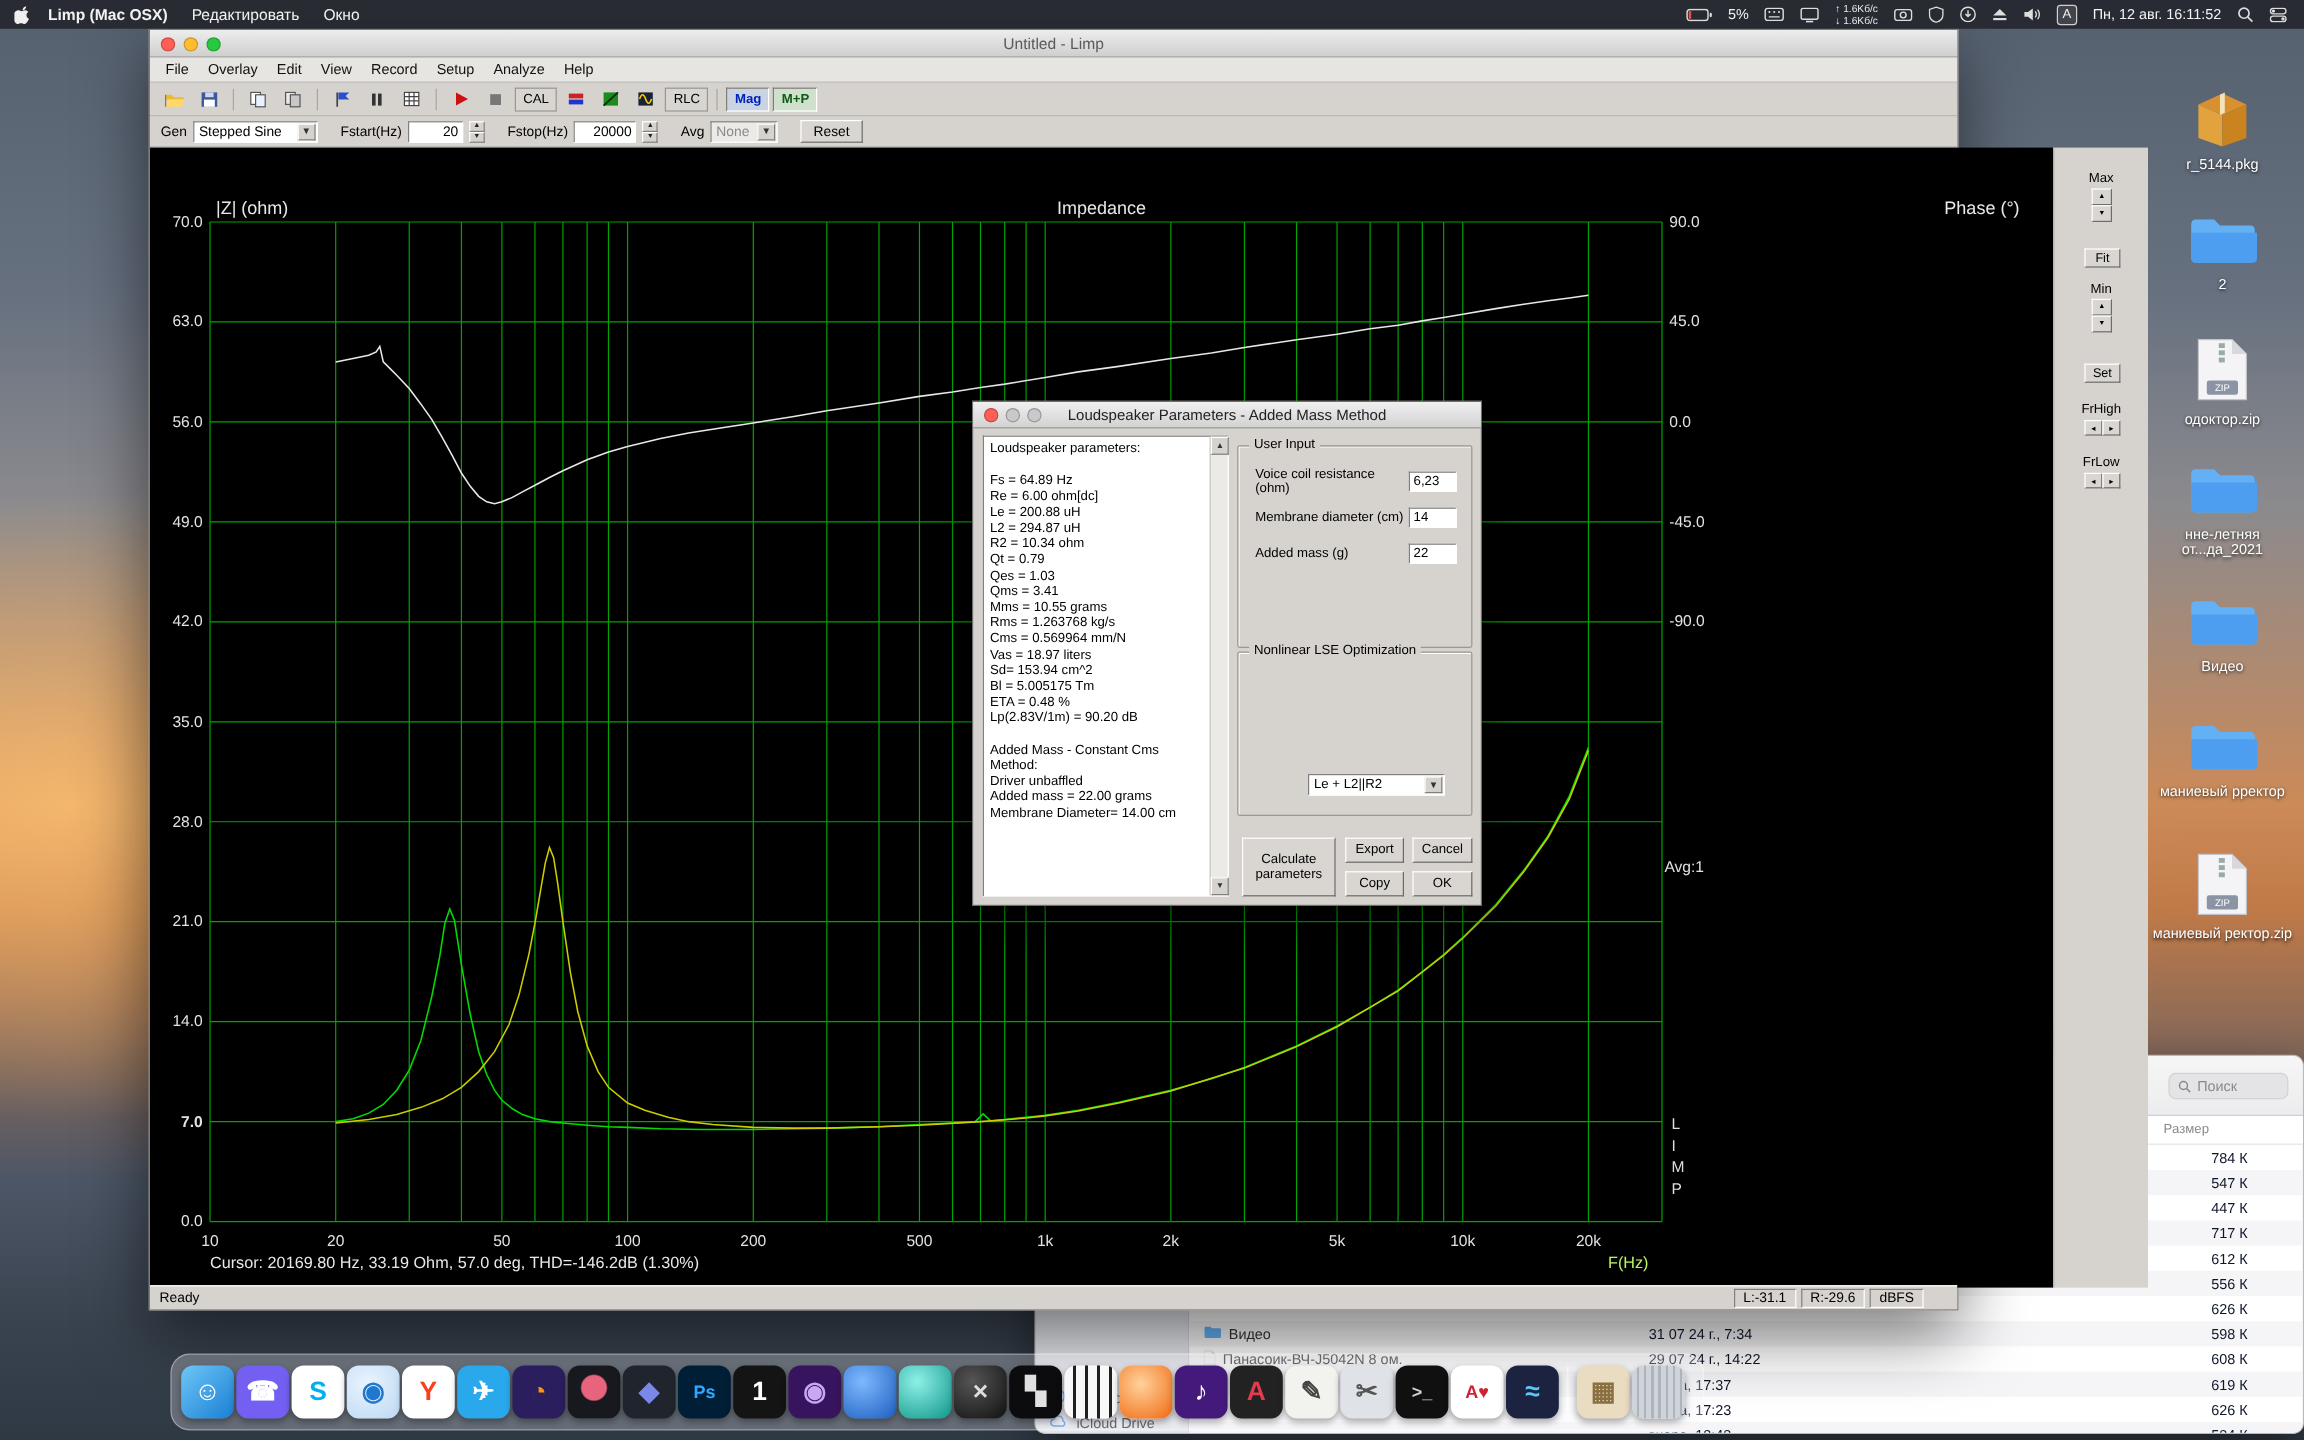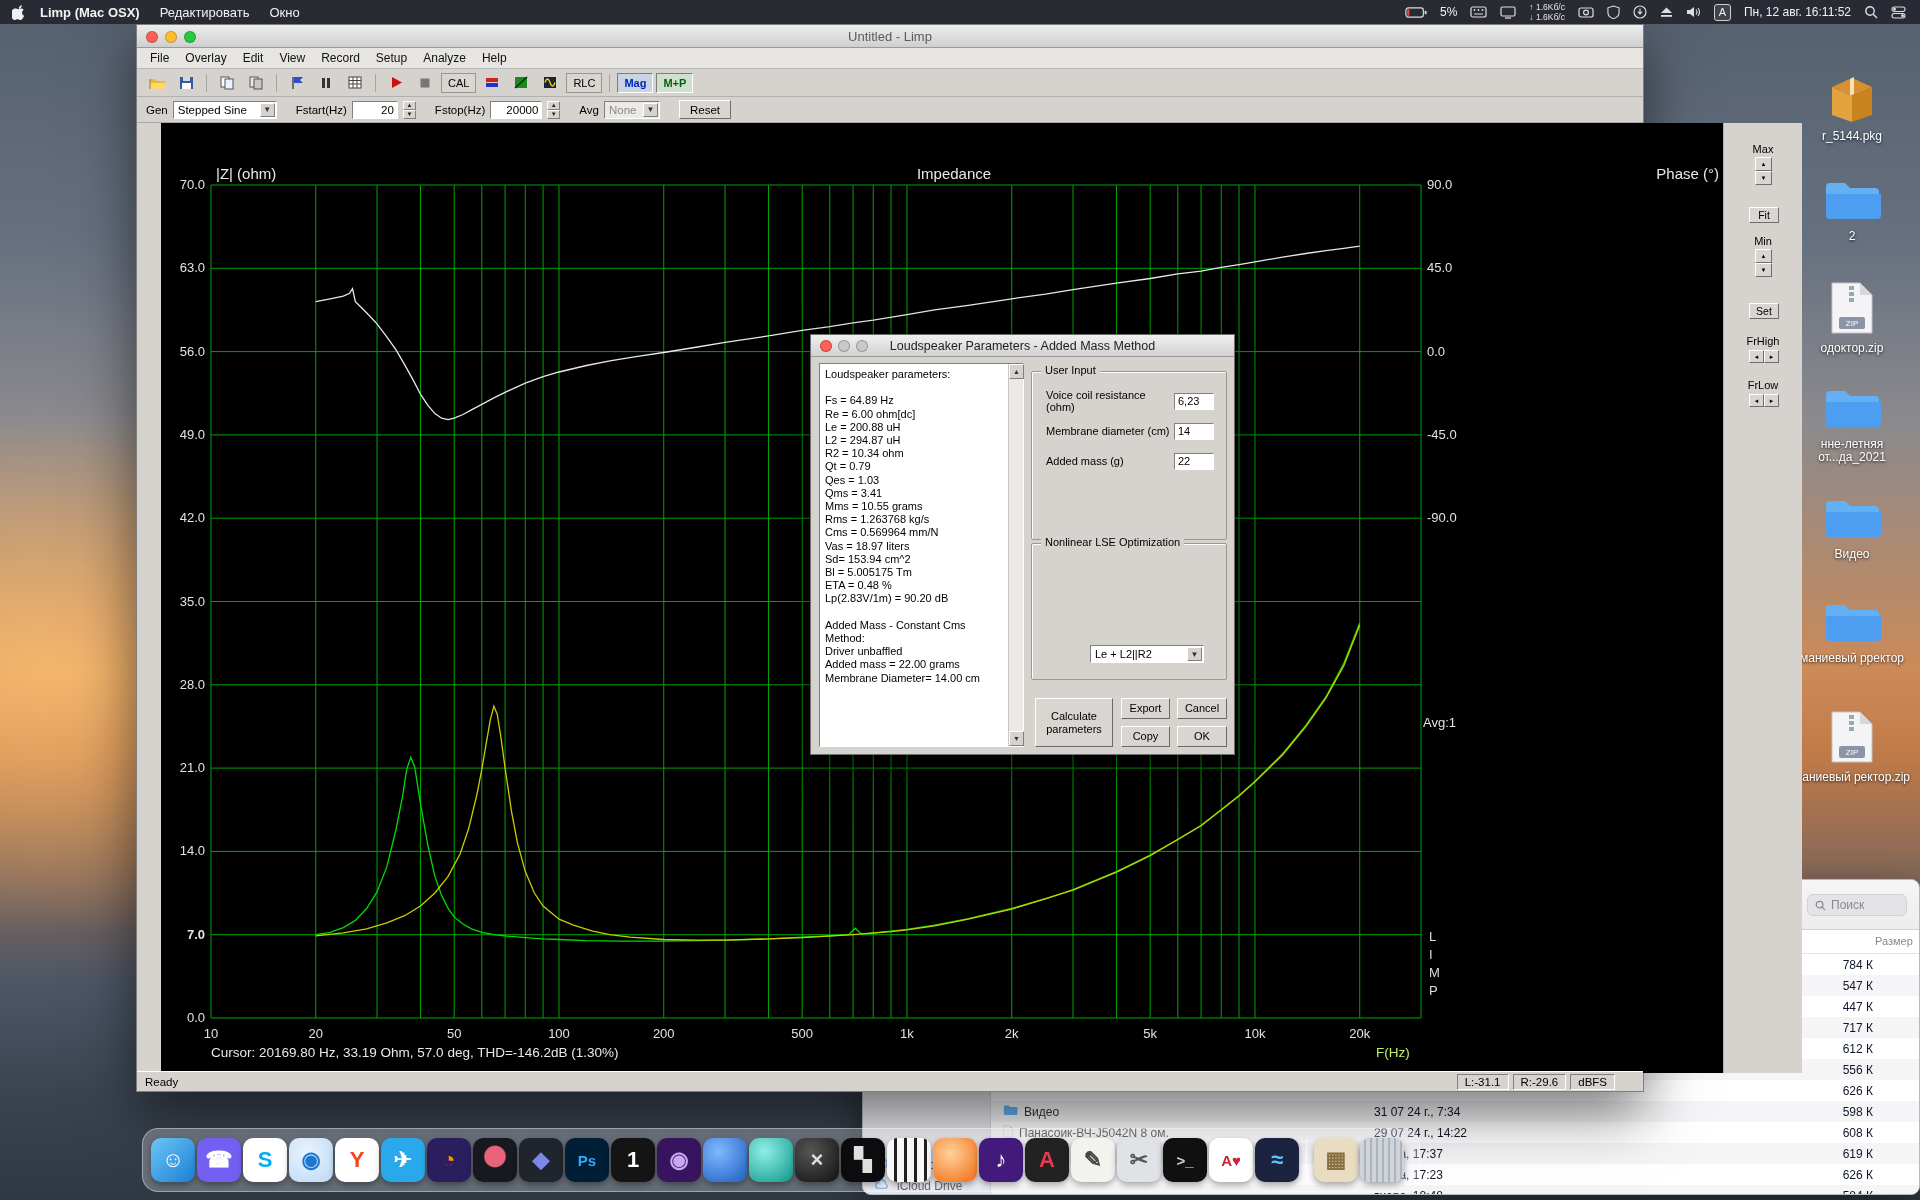--- a/index.html
+++ b/index.html
@@ -39,30 +39,30 @@
   .f-toolbar{position:absolute;left:0;top:0;right:0;height:50px;background:linear-gradient(#f7f6f6,#ececee);
     border-bottom:1px solid #d0d0d0;}
   .f-search{position:absolute;right:12px;top:14px;width:100px;height:22px;border-radius:6px;background:#e4e3e6;
     border:1px solid #d2d1d4;color:#8a8a8e;font-size:12px;display:flex;align-items:center;gap:5px;padding:0 7px;}
   .f-sidebar{position:absolute;left:0;top:50px;bottom:0;width:128px;background:rgba(228,229,235,.96);
     border-right:1px solid #d6d6da;}
   .f-side-item{position:absolute;left:12px;display:flex;align-items:center;gap:7px;font-size:12px;color:#333;white-space:nowrap;}
   .f-main{position:absolute;left:128px;top:50px;right:0;bottom:0;background:#fff;}
   .f-headrow{position:absolute;left:0;top:0;right:0;height:24px;border-bottom:1px solid #e4e4e4;
     font-size:11px;color:#8a8a8a;background:#fff;}
-  .f-head-size{position:absolute;left:884px;top:5px;text-align:right;}
+  .f-head-size{position:absolute;left:812px;top:5px;text-align:right;}
   .f-rows{position:absolute;left:0;top:24px;right:0;bottom:0;}
   .f-row{position:absolute;left:0;right:0;height:21px;font-size:12px;color:#333;}
   .f-row.alt{background:#f5f5f7;}
   .f-name{position:absolute;left:12px;top:3px;display:flex;gap:6px;align-items:center;white-space:nowrap;}
   .f-date{position:absolute;left:383px;top:4px;white-space:nowrap;color:#0f172a;}
   .f-size{position:absolute;left:790px;top:4px;width:92px;text-align:right;color:#0f172a;}
 
   
-  .limp{position:absolute;left:136px;top:24px;width:1508px;height:1068px;background:#d6d3ce;
+  .limp{position:absolute;left:124px;top:24px;width:1508px;height:1068px;background:#d6d3ce;
     border:1px solid #7e7e7e;box-shadow:0 20px 55px rgba(0,0,0,.55);z-index:40;}
   .ltitle{position:absolute;left:0;top:0;right:0;height:23px;background:linear-gradient(#ededed,#cfcfcf);
     border-bottom:1px solid #9a9a9a;display:flex;align-items:center;justify-content:center;font-size:13px;color:#5a5a5a;}
   .lights{position:absolute;left:9px;top:6px;display:flex;gap:7px;}
   .light{width:12px;height:12px;border-radius:50%;border:1px solid rgba(0,0,0,.2);}
   .lr{background:#ff5f57;}.ly{background:#febc2e;}.lg{background:#28c840;}
   .lmenu{position:absolute;left:0;top:23px;right:0;height:21px;background:#e7e5e1;border-bottom:1px solid #b8b8b8;
     display:flex;align-items:center;font-size:12px;color:#111;padding-left:5px;}
   .lmenu-item{padding:2px 8px;}
   .ltoolbar{position:absolute;left:0;top:44px;right:0;height:28px;background:#d6d3ce;border-bottom:1px solid #b0b0b0;
@@ -82,21 +82,21 @@
   .w95sel.disabled{color:#8a8a8a;background:#eceae6;}
   .spinval{height:18px;background:#fff;border:1px solid;border-color:#808080 #fff #fff #808080;
     font-size:11.5px;display:flex;align-items:center;justify-content:flex-end;padding-right:3px;}
   .spinbtns{display:flex;flex-direction:column;width:13px;height:18px;}
   .spinbtns div{flex:1;background:#d6d3ce;border:1px solid;border-color:#fff #808080 #808080 #fff;
     font-size:6px;line-height:6px;display:flex;align-items:center;justify-content:center;color:#222;}
   .resetbtn{height:19px;padding:0 10px;background:#d9d6d1;border:1px solid;border-color:#fff #6d6d6d #6d6d6d #fff;
     font-size:11.5px;display:flex;align-items:center;margin-left:14px;color:#000;}
 
   
-  .chartwrap{position:absolute;left:0;top:98px;width:1586px;height:950px;background:#000;overflow:hidden;margin-left:24px;}
+  .chartwrap{position:absolute;left:0;top:98px;width:1586px;height:950px;background:#000;overflow:hidden;}
   .chartwrap svg{position:absolute;left:0;top:0;}
   .ct{position:absolute;color:#e8e8e8;font-size:15px;}
   .tickL{position:absolute;left:0;width:44px;text-align:right;color:#e2e2e2;font-size:13px;height:16px;line-height:16px;}
   .tickR{position:absolute;left:1266px;color:#e2e2e2;font-size:13px;height:16px;line-height:16px;}
   .tickX{position:absolute;color:#e2e2e2;font-size:13px;transform:translateX(-50%);top:903px;}
   .wmark{position:absolute;left:1268px;color:#dcdcdc;font-size:13px;}
   .cursorline{position:absolute;left:50px;top:922px;color:#e8e8e8;font-size:13.5px;}
   .fhz{position:absolute;left:1215px;top:922px;color:#bef264;font-size:13.5px;}
   .avgind{position:absolute;left:1262px;top:592px;color:#e2e2e2;font-size:13px;}
 

